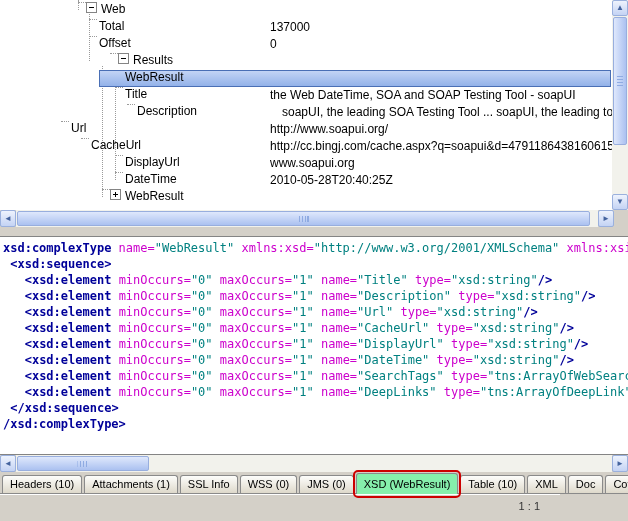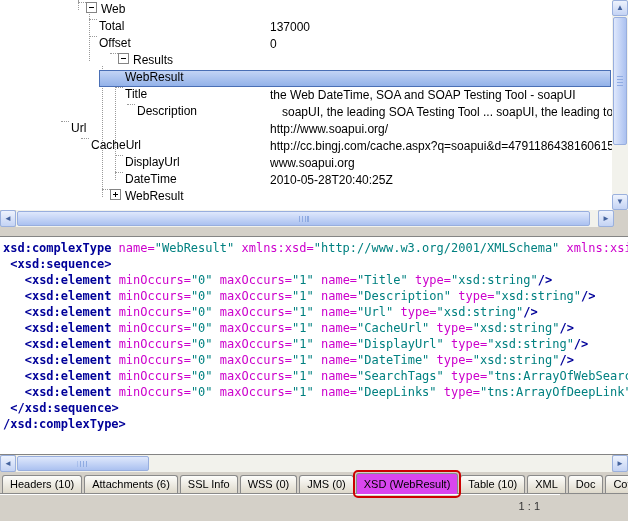--- a/index.html
+++ b/index.html
@@ -58,21 +58,21 @@
   .tok-v { color:var(--syntax_value); }
   .tok-p { color:#000; }
 
   
   .tabbar { position:absolute; left:0; top:472px; width:628px; height:22px; display:flex; align-items:flex-end;
     padding-left:2px; background:#d4d0c8; border-bottom:1px solid #8a8a8a; }
   .tab { position:relative; flex:none; height:18px; margin-right:2px; padding:2px 7px 0;
     font-size:11px; color:#000; white-space:nowrap;
     background:linear-gradient(180deg,#fdfdfb,#ded9cb); border:1px solid #8a8a8a; border-bottom:none;
     border-radius:3px 3px 0 0; }
-  .tab.active { height:21px; margin-bottom:-1px; padding-top:4px; background:#d946ef; z-index:2;text-align:center; }
+  .tab.active { height:21px; margin-bottom:-1px; padding-top:4px; background:#86efac; z-index:2;text-align:center; }
   .red-annotation { position:absolute; left:-4px; right:-4px; top:-4px; bottom:-4px;
     border:2px solid var(--annotation_red); border-radius:5px; pointer-events:none; z-index:5; }
 
   
   .statusbar { position:absolute; left:0; top:494px; width:560px; height:27px; background:#d4d0c8; border-top:1px solid #fff; }
   .pos { position:absolute; right:20px; top:5px; font-size:11px; color:#333; }
 </style>
 </head>
 <body>
 
@@ -205,21 +205,21 @@
           <div class="grip h"></div>
         </div>
     </div>
     <div class="sb-btn">
         <span>►</span>
       </div>
   </div>
 
   <div class="tabbar" id="tab-bar">
       <div class="tab"><span class="tab-label">Headers (10)</span></div>
-      <div class="tab"><span class="tab-label">Attachments (6)</span></div>
+      <div class="tab"><span class="tab-label">Attachments (1)</span></div>
       <div class="tab"><span class="tab-label">SSL Info</span></div>
       <div class="tab"><span class="tab-label">WSS (0)</span></div>
       <div class="tab"><span class="tab-label">JMS (0)</span></div>
       <div class="tab active"><span class="tab-label">XSD (WebResult)</span><div class="red-annotation"></div></div>
       <div class="tab"><span class="tab-label">Table (10)</span></div>
       <div class="tab"><span class="tab-label">XML</span></div>
       <div class="tab"><span class="tab-label">Doc</span></div>
       <div class="tab"><span class="tab-label">Coverage</span></div>
     </div>
 

